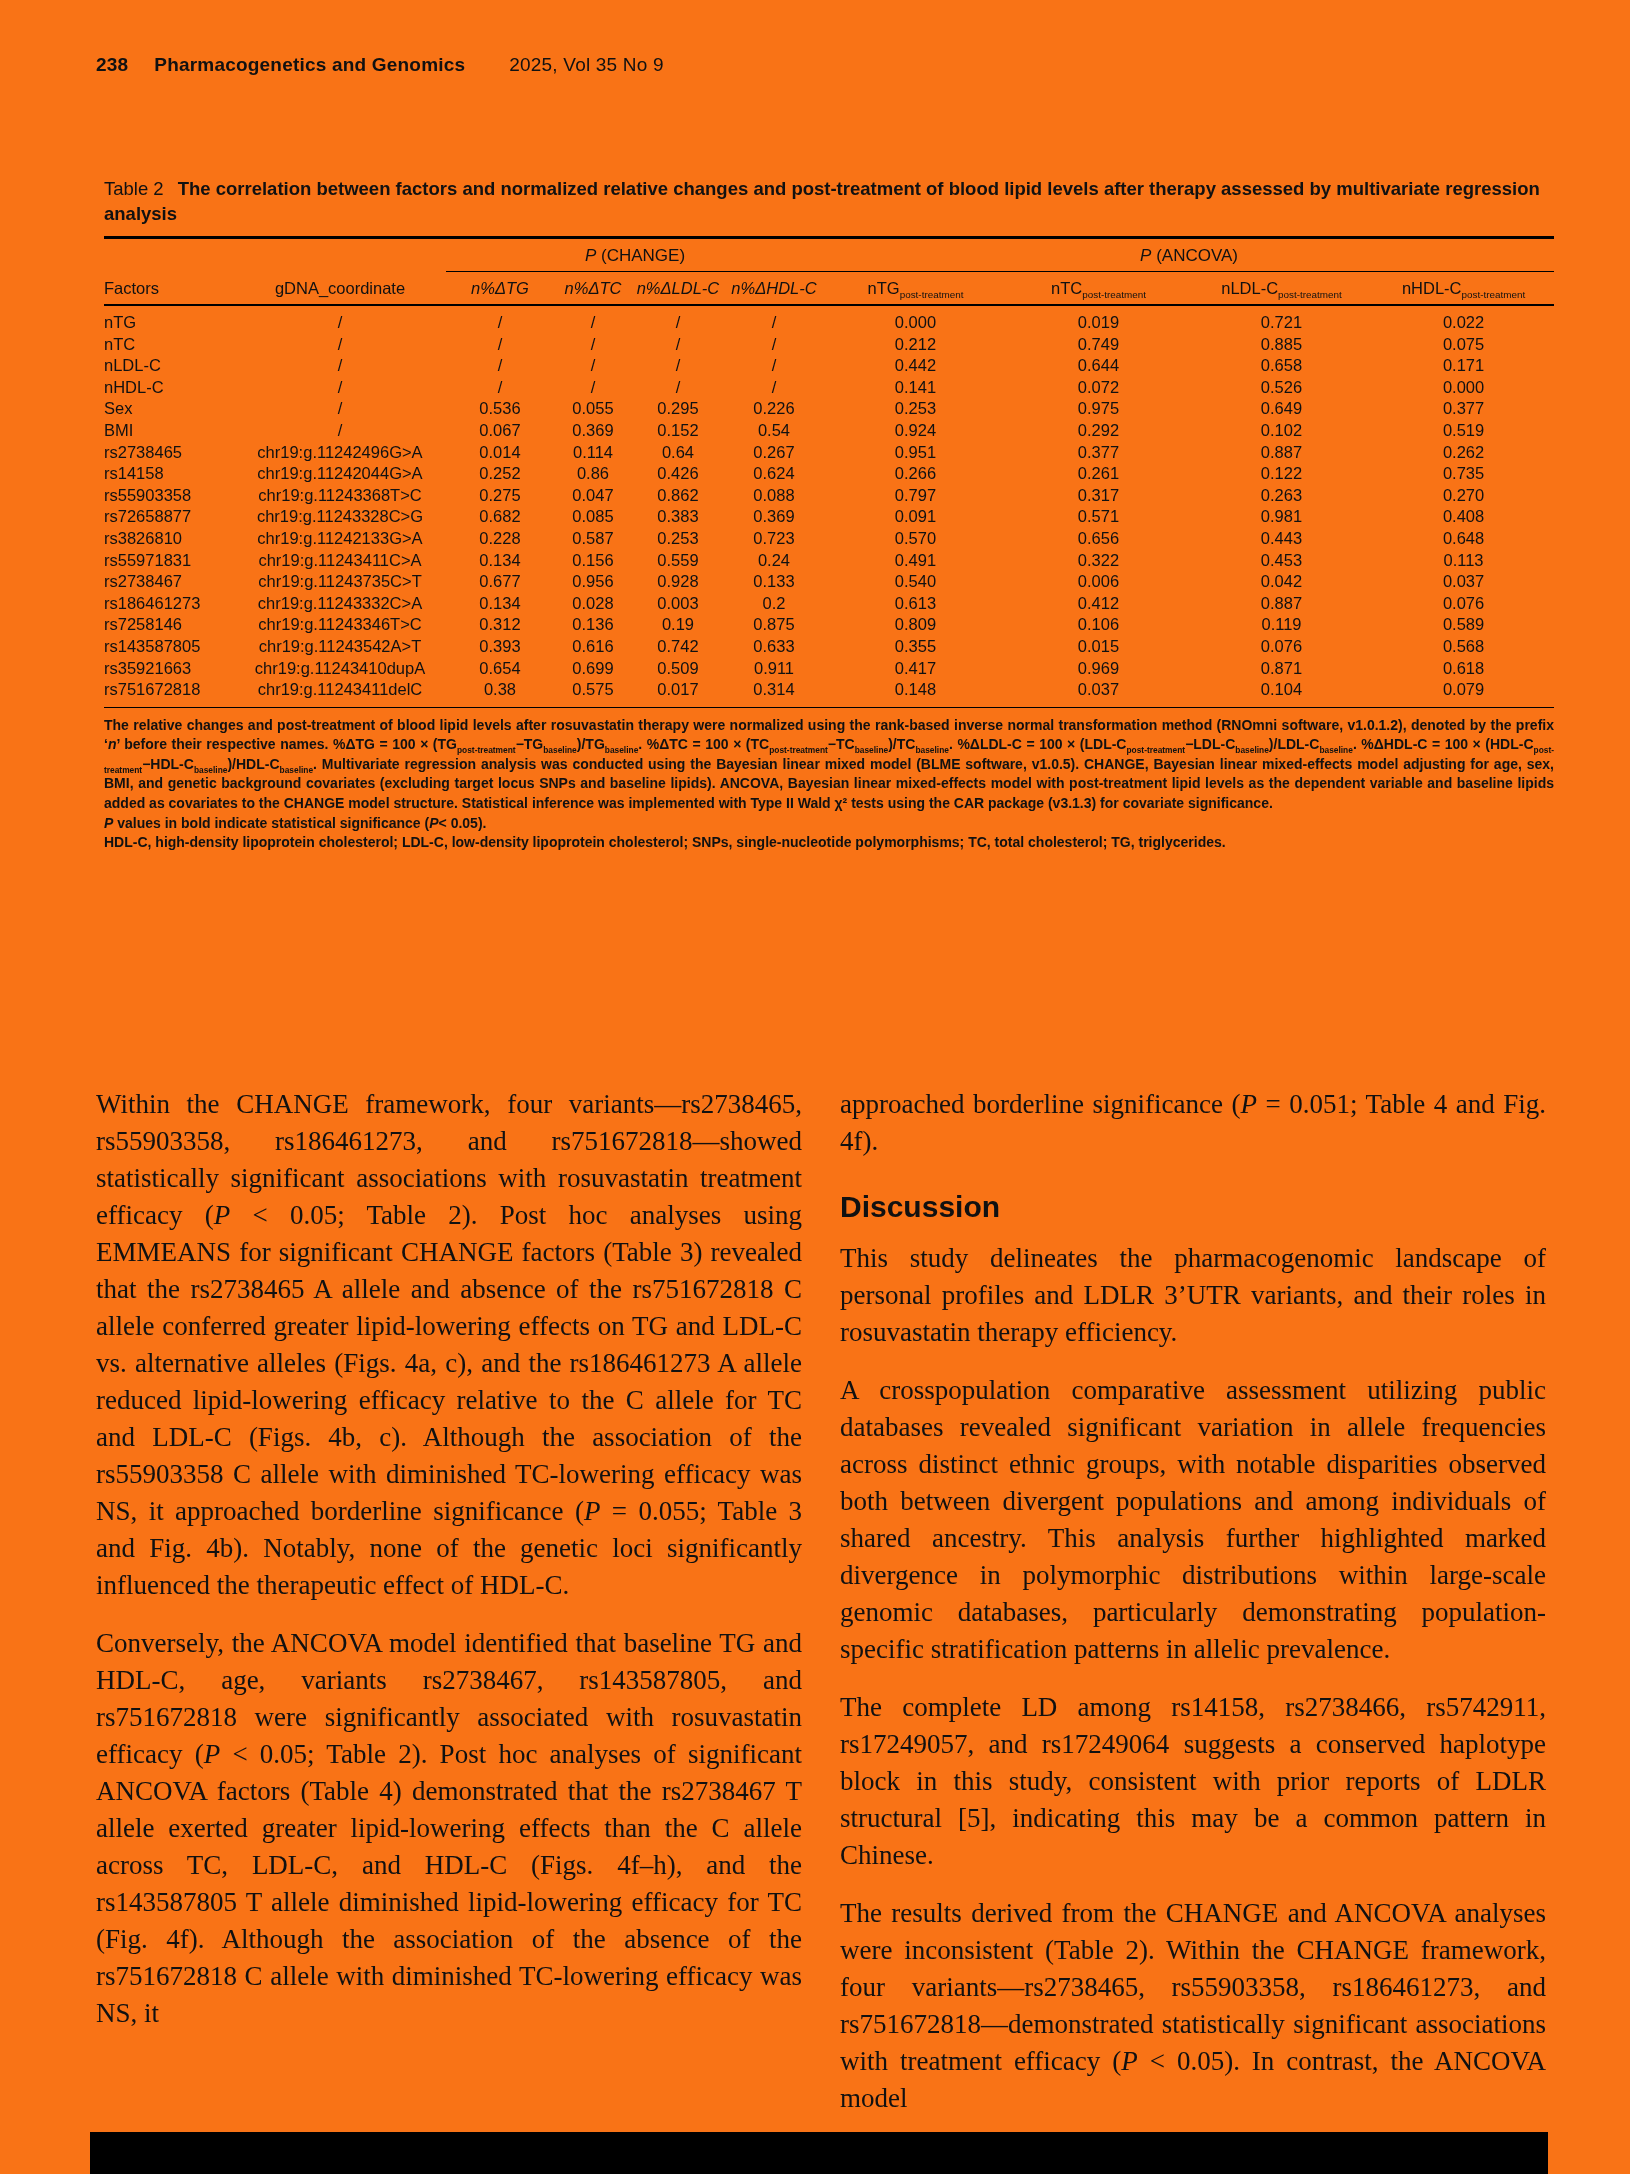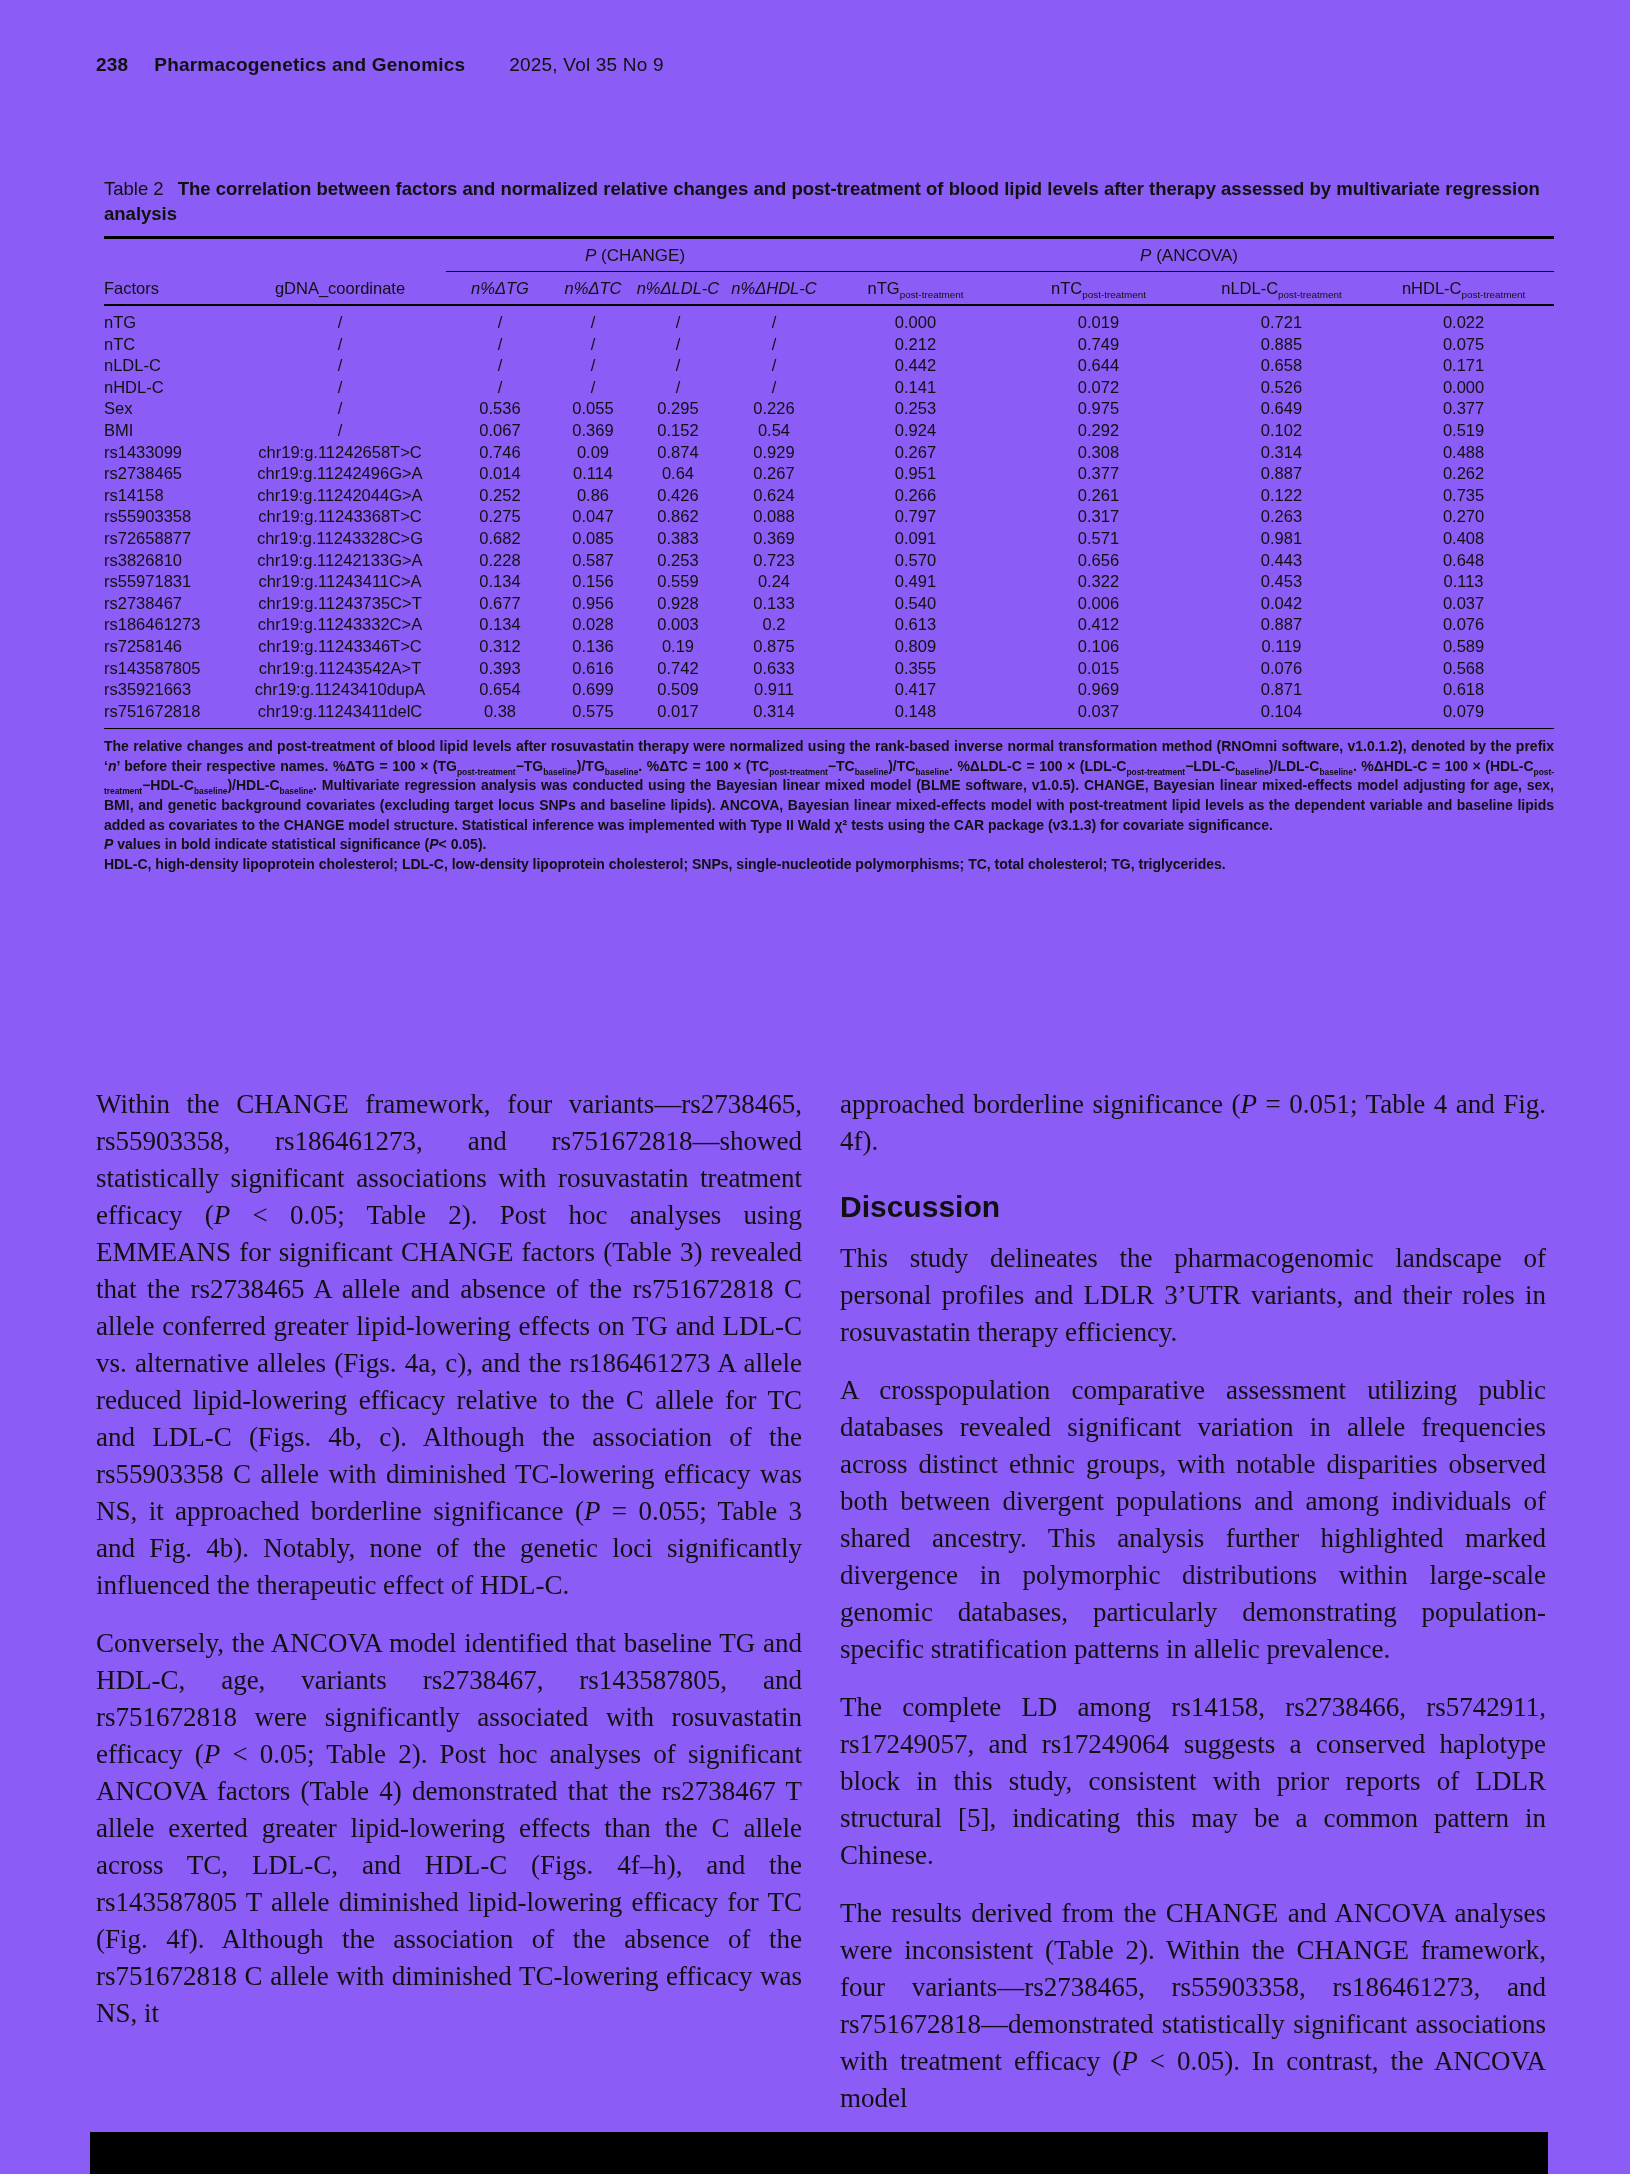--- a/index.html
+++ b/index.html
@@ -1,16 +1,16 @@
 <!DOCTYPE html>
 <html lang="en"><head>
 <meta charset="utf-8">
 <style>
   html,body{margin:0;padding:0;background:#e8e8e8;}
-  .page{position:relative;width:1630px;height:2174px;background:#8b5cf6;color:#111;
+  .page{position:relative;width:1630px;height:2174px;background:#f97316;color:#111;
         font-family:"Liberation Sans", sans-serif;overflow:hidden;margin:0 auto;}
 
   
   .runhead{position:absolute;top:54px;left:96px;font-size:19px;letter-spacing:.2px;}
   .runhead .pgnum{font-weight:bold;margin-right:26px;}
   .runhead .journal{font-weight:bold;}
   .runhead .issue{font-weight:normal;margin-left:44px;}
 
   
   .table-block{position:absolute;top:176px;left:96px;width:1450px;margin-left:8px;}
@@ -165,32 +165,20 @@
             <td class="num">0.067</td>
             <td class="num">0.369</td>
             <td class="num">0.152</td>
             <td class="num">0.54</td>
             <td class="num">0.924</td>
             <td class="num">0.292</td>
             <td class="num">0.102</td>
             <td class="num">0.519</td>
           </tr>
           <tr>
-            <td class="fac">rs1433099</td>
-            <td class="coord">chr19:g.11242658T&gt;C</td>
-            <td class="num">0.746</td>
-            <td class="num">0.09</td>
-            <td class="num">0.874</td>
-            <td class="num">0.929</td>
-            <td class="num">0.267</td>
-            <td class="num">0.308</td>
-            <td class="num">0.314</td>
-            <td class="num">0.488</td>
-          </tr>
-          <tr>
             <td class="fac">rs2738465</td>
             <td class="coord">chr19:g.11242496G&gt;A</td>
             <td class="num b">0.014</td>
             <td class="num">0.114</td>
             <td class="num">0.64</td>
             <td class="num">0.267</td>
             <td class="num">0.951</td>
             <td class="num">0.377</td>
             <td class="num">0.887</td>
             <td class="num">0.262</td>

